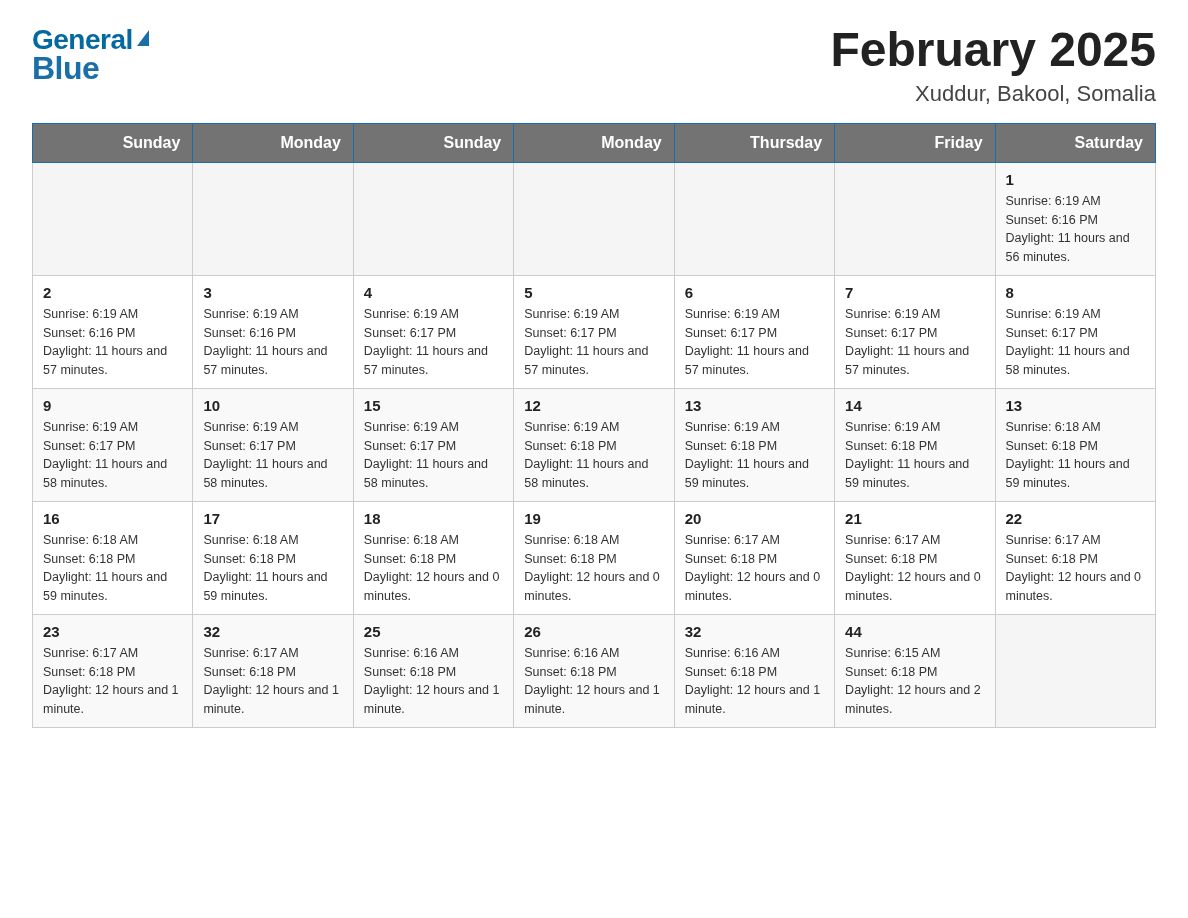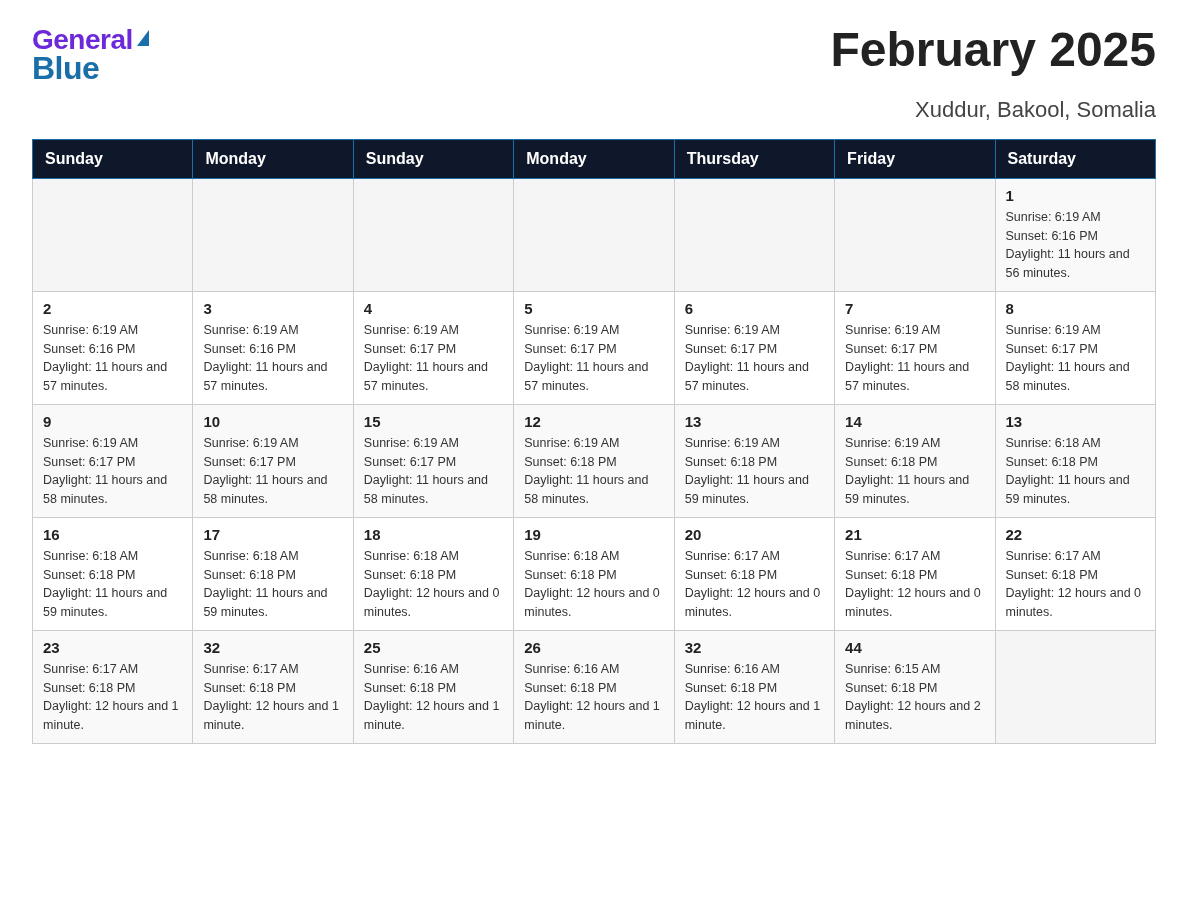--- a/index.html
+++ b/index.html
@@ -16,21 +16,21 @@
       margin-bottom: 16px;
     }
     .logo {
       display: flex;
       flex-direction: column;
       align-items: flex-start;
     }
     .logo-text-general {
       font-size: 28px;
       font-weight: bold;
-      color: #6d28d9;
+      color: #0369a1;
       letter-spacing: -0.5px;
     }
     .logo-text-blue {
       font-size: 32px;
       font-weight: bold;
       color: #1a6fa8;
       letter-spacing: -0.5px;
       margin-top: -6px;
     }
     .title-area {
@@ -40,34 +40,34 @@
       font-size: 48px;
       font-weight: bold;
       color: #222;
       line-height: 1.1;
       text-align: center;
     }
     .title-area h2 {
       font-size: 22px;
       font-weight: normal;
       color: #444;
-      margin-top: 20px;
+      margin-top: 4px;
     }
     .calendar {
       width: 100%;
       border-collapse: collapse;
       margin-top: 8px;
     }
     .calendar thead tr th {
-      background-color: #0f172a;
+      background-color: #737373;
       color: #fff;
       font-size: 16px;
       font-weight: bold;
       padding: 10px 12px;
-      text-align: left;
+      text-align: right;
       border: 1px solid #1a6fa8;
     }
     .calendar tbody tr td {
       vertical-align: top;
       padding: 8px 10px;
       border: 1px solid #ccc;
       width: 14.28%;
       min-height: 110px;
       font-size: 13px;
       color: #333;

